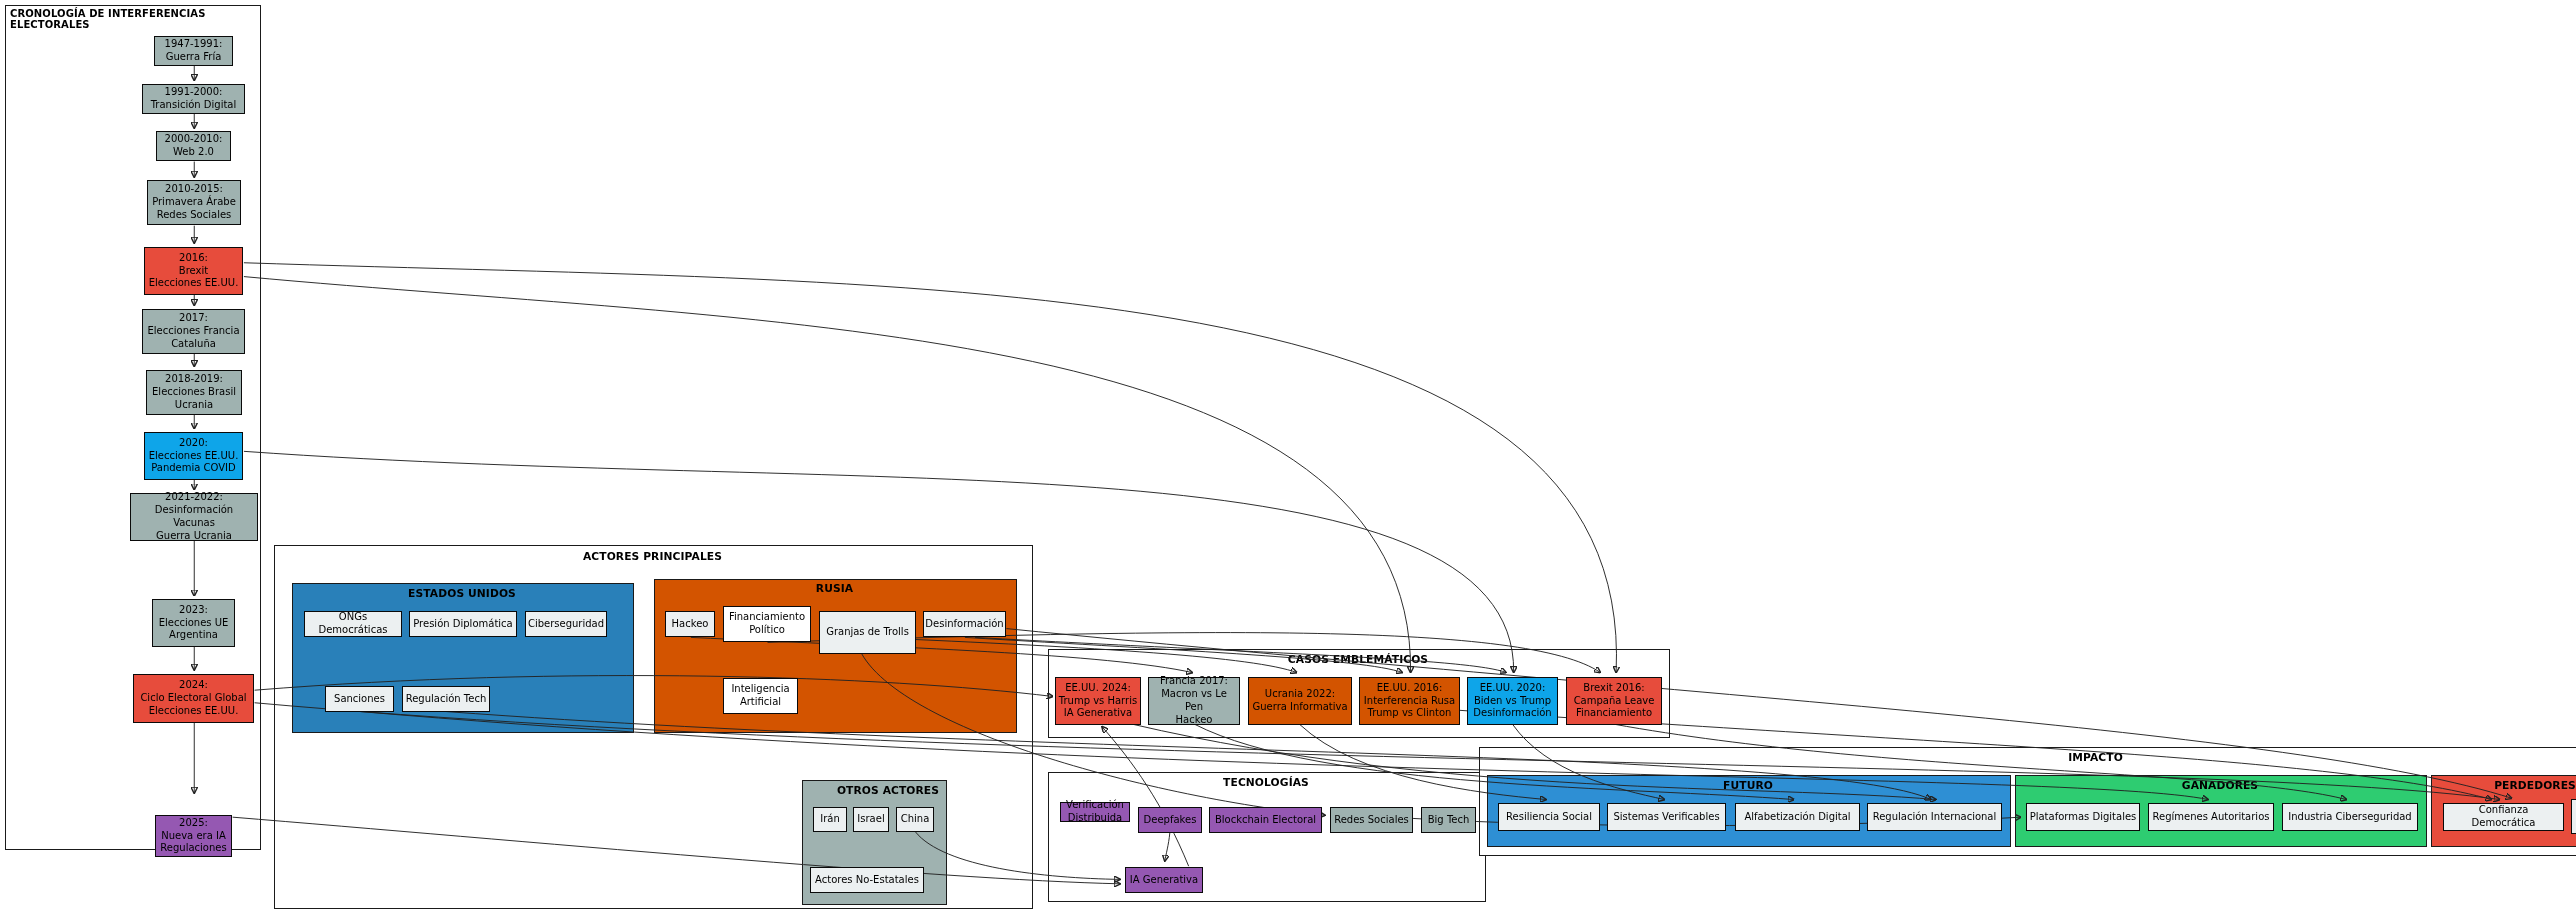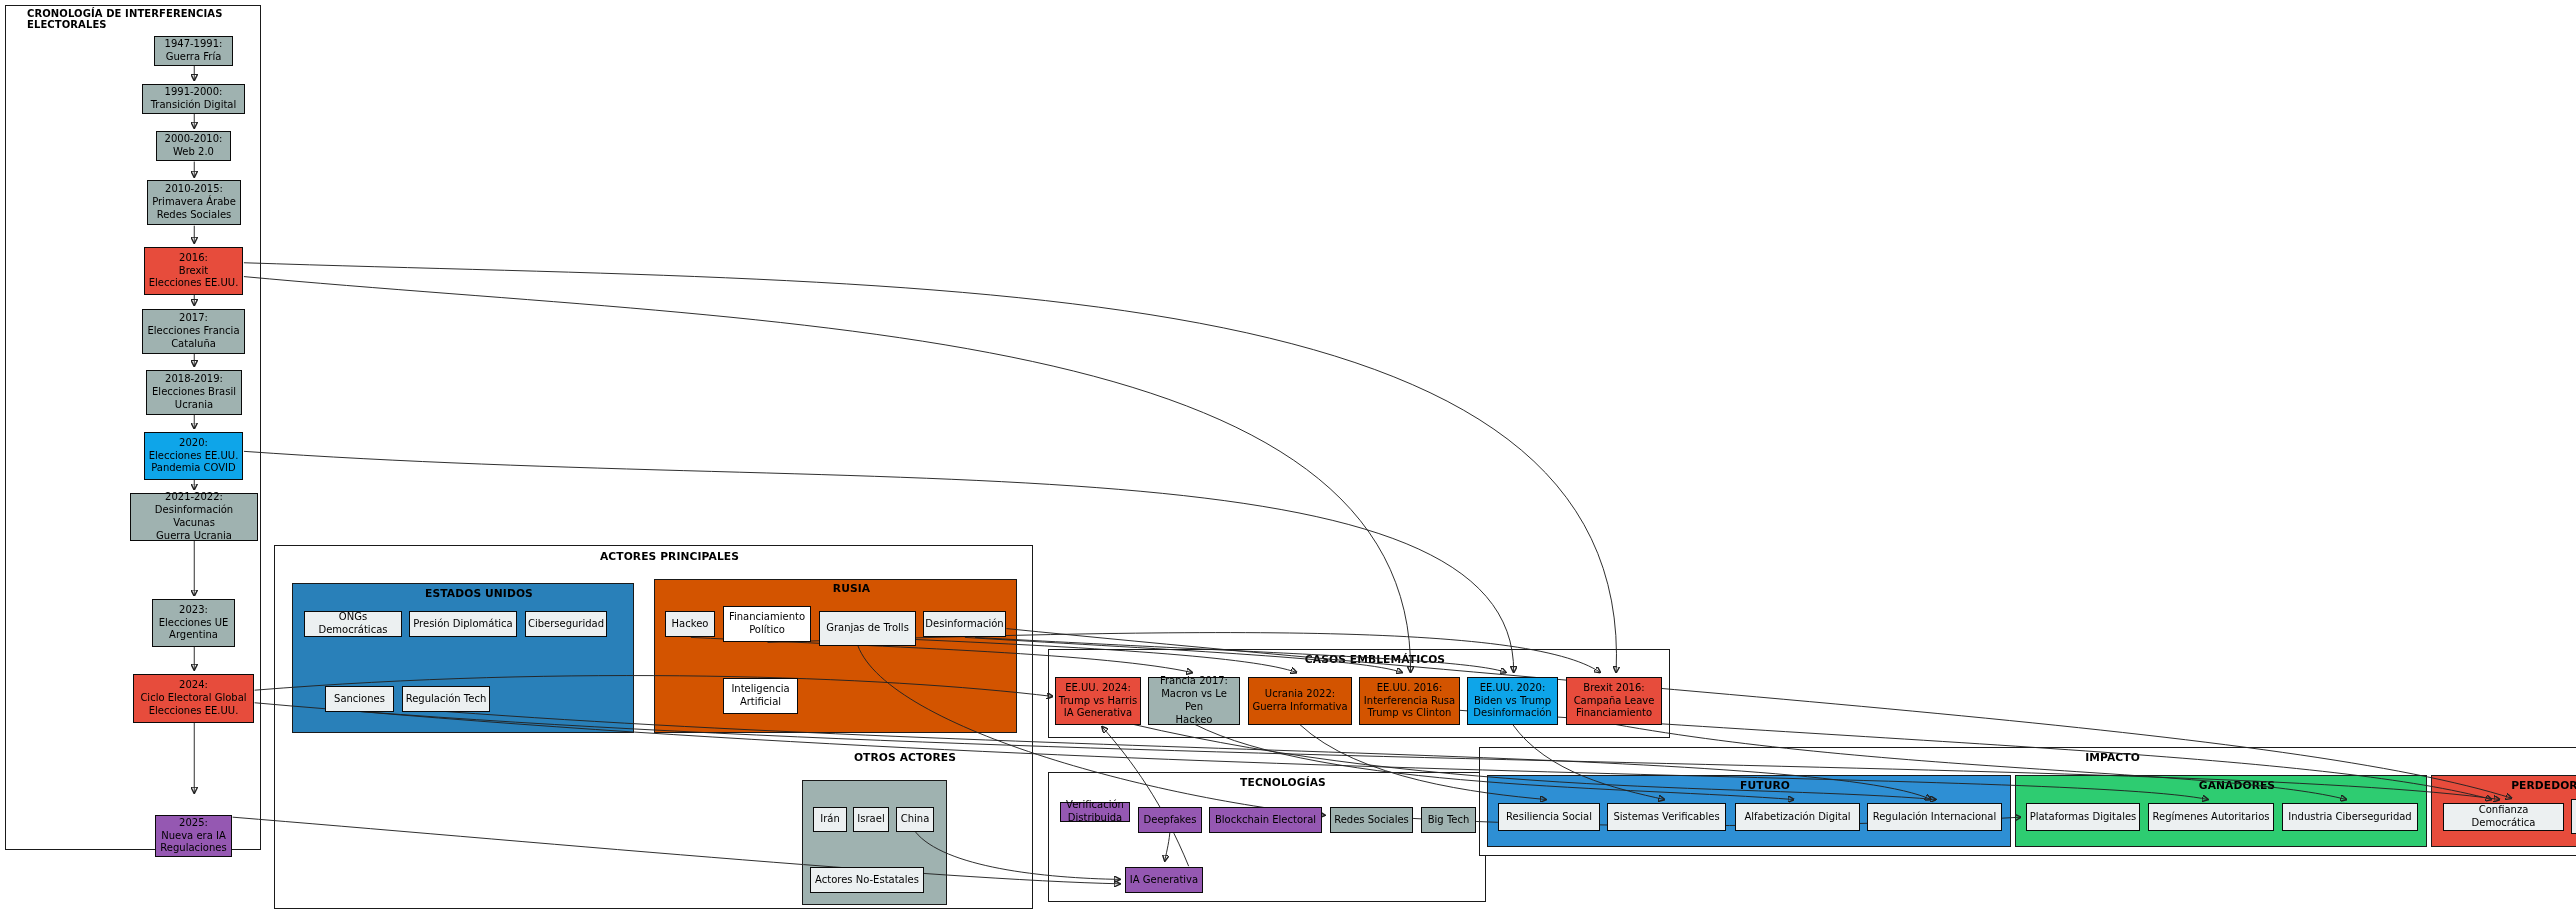--- a/index.html
+++ b/index.html
@@ -11,21 +11,21 @@
   .cluster{position:absolute;border:0.6px solid #1a1a1a;background:#fff;z-index:1;}
   .cluster.inner{z-index:2;}
   .cl-blue{background:#2980b9;}
   .cl-blue2{background:#2e8fd4;}
   .cl-orange{background:#d35400;}
   .cl-gray{background:#9fb2b0;}
   .cl-green{background:#2ecc71;}
   .cl-red{background:#e74c3c;}
   .cluster-title{
     position:absolute;z-index:4;font-weight:bold;font-size:10.7px;
-    text-align:center;color:#000;letter-spacing:0.1px;margin-left:17px;
+    text-align:center;color:#000;letter-spacing:0.1px;
   }
   .title-left{text-align:left;font-size:10px;}
   .node{
     position:absolute;z-index:10;border:0.6px solid #0a0a0a;
     display:flex;align-items:center;justify-content:center;
     text-align:center;font-size:10px;line-height:1.28;
     white-space:pre-line;box-sizing:border-box;padding:1.3px 1.9px;color:#000;
   }
   .n-gray{background:#9fb2b0;}
   .n-red{background:#e74c3c;}
@@ -46,21 +46,21 @@
 <div class="cluster" style="left:274px;top:545px;width:757px;height:362px"></div>
 <div class="cluster-title" style="left:274px;top:550px;width:757px">ACTORES PRINCIPALES</div>
 
 <div class="cluster inner cl-blue" style="left:292px;top:583px;width:340px;height:148px"></div>
 <div class="cluster-title" style="left:292px;top:587px;width:340px">ESTADOS UNIDOS</div>
 
 <div class="cluster inner cl-orange" style="left:654px;top:579px;width:361px;height:152px"></div>
 <div class="cluster-title" style="left:654px;top:582px;width:361px">RUSIA</div>
 
 <div class="cluster inner cl-gray" style="left:802px;top:780px;width:143px;height:123px"></div>
-<div class="cluster-title" style="left:802px;top:751px;width:172px">OTROS ACTORES</div>
+<div class="cluster-title" style="left:802px;top:784px;width:172px">OTROS ACTORES</div>
 
 <div class="cluster" style="left:1048px;top:649px;width:620px;height:87px"></div>
 <div class="cluster-title" style="left:1048px;top:653px;width:620px">CASOS EMBLEMÁTICOS</div>
 
 <div class="cluster" style="left:1048px;top:772px;width:436px;height:128px"></div>
 <div class="cluster-title" style="left:1048px;top:776px;width:436px">TECNOLOGÍAS</div>
 
 <div class="cluster" style="left:1479px;top:747px;width:1214px;height:107px"></div>
 <div class="cluster-title" style="left:1479px;top:751px;width:1233px">IMPACTO</div>
 
@@ -157,21 +157,21 @@
 
 <div class="node n-light" style="left:304px;top:611px;width:98px;height:26.4px">ONGs Democráticas</div>
 <div class="node n-light" style="left:409px;top:611px;width:108px;height:26.4px">Presión Diplomática</div>
 <div class="node n-light" style="left:525px;top:611px;width:82px;height:26.4px">Ciberseguridad</div>
 <div class="node n-light" style="left:325px;top:686px;width:69px;height:26.4px">Sanciones</div>
 <div class="node n-light" style="left:402px;top:686px;width:88px;height:26.4px">Regulación Tech</div>
 
 <div class="node n-light" style="left:665px;top:611px;width:50px;height:26.4px">Hackeo</div>
 <div class="node n-white" style="left:723px;top:606px;width:88px;height:36px">Financiamiento
 Político</div>
-<div class="node n-light" style="left:819px;top:611px;width:97px;height:35px">Granjas de Trolls</div>
+<div class="node n-light" style="left:819px;top:611px;width:97px;height:43px">Granjas de Trolls</div>
 <div class="node n-light" style="left:923px;top:611px;width:83px;height:26.4px">Desinformación</div>
 <div class="node n-white" style="left:723px;top:678px;width:75px;height:36px">Inteligencia
 Artificial</div>
 
 <div class="node n-light" style="left:813px;top:807px;width:34px;height:25px">Irán</div>
 <div class="node n-light" style="left:853px;top:807px;width:36px;height:25px">Israel</div>
 <div class="node n-light" style="left:896px;top:807px;width:38px;height:25px">China</div>
 <div class="node n-light" style="left:810px;top:867px;width:114px;height:26.4px">Actores No-Estatales</div>
 
 <div class="node n-red" style="left:1055px;top:677px;width:86px;height:48px">EE.UU. 2024:

